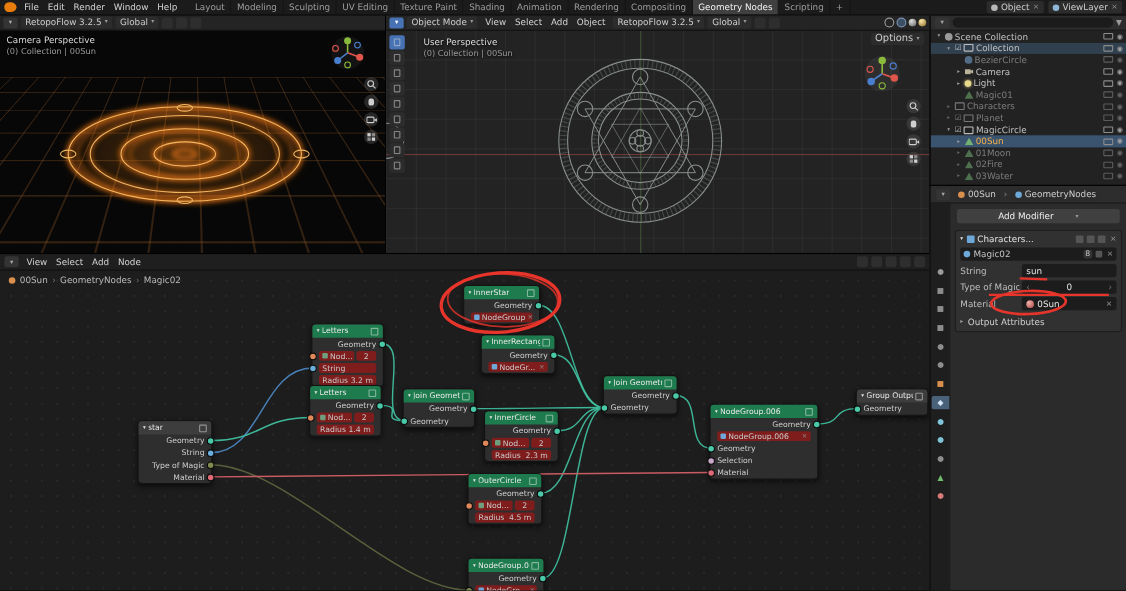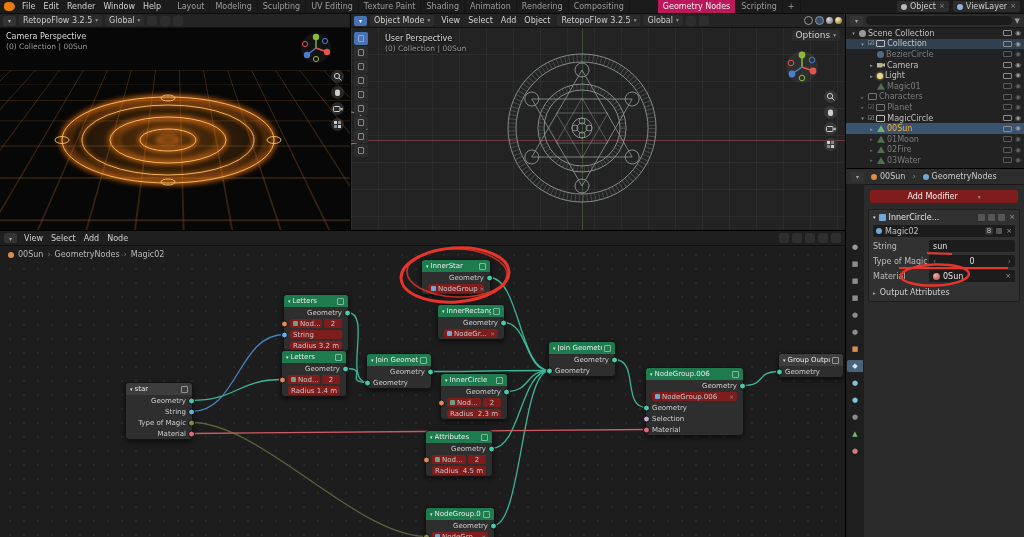--- a/index.html
+++ b/index.html
@@ -7,21 +7,21 @@
        font-family:"DejaVu Sans","Liberation Sans",sans-serif;color:#c3c3c3;font-size:9px;}
   .pane{position:absolute;overflow:hidden;box-sizing:border-box;}
 
   
   #topbar{left:0;top:0;width:1024px;height:14px;background:#1b1b1b;display:flex;align-items:center;
           gap:1px;padding:0 4px;border-bottom:1px solid #0d0d0d;font-size:8px;z-index:10;}
   .blogo{width:11px;height:9px;background:#e87d0d;border-radius:45% 55% 55% 45%;flex:none;margin-right:2px;}
   .menu-item{padding:0 4px;color:#d2d2d2;white-space:nowrap;}
   #wstabs{display:flex;align-items:center;margin-left:6px;height:14px;}
   .ws-tab{padding:0 5px;height:14px;line-height:14px;color:#9d9d9d;white-space:nowrap;border-right:1px solid #141414;}
-  .ws-tab.active{background:#be185d;color:#f2f2f2;margin-left:28px;}
+  .ws-tab.active{background:#404040;color:#f2f2f2;}
   #tb-right{margin-left:auto;display:flex;gap:4px;align-items:center;}
   .chip{background:#2c2c2c;border-radius:2px;padding:0 4px;height:11px;line-height:11px;
         display:inline-flex;align-items:center;gap:3px;white-space:nowrap;color:#cdcdcd;}
   .chip .x{color:#8c8c8c;font-size:7px;}
   .car{font-size:5.5px;color:#9a9a9a;}
   .dot{width:7px;height:7px;border-radius:50%;background:#8a8a8a;flex:none;}
 
   
   #vpA{left:0;top:14px;width:351px;height:216px;background:#070707;border-right:1px solid #000;}
   #vpB{left:351px;top:14px;width:494px;height:216px;background:#232323;}
@@ -76,21 +76,21 @@
   .olchk{font-size:7px;color:#b8b8b8;line-height:1;flex:none;}
 
   
   #props{left:845px;top:168px;width:179px;height:369px;background:#2b2b2b;border-left:1px solid #000;border-top:1px solid #000;}
   .phdr{height:15px;background:#2d2d2d;border-bottom:1px solid #191919;display:flex;align-items:center;gap:3px;padding:0 5px;font-size:8px;}
   .ptabs{position:absolute;left:0;top:15px;bottom:0;width:18px;background:#1e1e1e;display:flex;
          flex-direction:column;align-items:center;padding-top:57px;gap:5px;box-sizing:border-box;}
   .ptab{width:16px;height:12px;display:flex;align-items:center;justify-content:center;font-size:7px;border-radius:2px 0 0 2px;}
   .ptab.active{background:#4a617a;}
   .pcontent{position:absolute;left:18px;right:0;top:15px;bottom:0;padding:4px;box-sizing:border-box;}
-  .addmod{height:13px;background:#7f1d1d;border-radius:2px;color:#eee;display:flex;align-items:center;
+  .addmod{height:13px;background:#404040;border-radius:2px;color:#eee;display:flex;align-items:center;
           justify-content:center;font-size:8px;margin:2px 2px 6px 2px;gap:20px;}
   .modpanel{background:#313131;border:1px solid #1e1e1e;border-radius:3px;padding-bottom:4px;}
   .mphead{height:14px;display:flex;align-items:center;gap:3px;padding:0 4px;font-size:8px;color:#e2e2e2;}
   .mpic{width:7px;height:7px;background:#555;border-radius:1px;flex:none;}
   .mgroup{margin:1px 4px 0 4px;display:flex;gap:3px;align-items:center;height:12px;}
   .mgfield{flex:1;background:#1c1c1c;border-radius:2px;height:12px;display:flex;align-items:center;gap:3px;padding:0 3px;font-size:8px;min-width:0;}
   .mrow{display:flex;align-items:center;margin:3px 4px 0 4px;gap:2px;font-size:8px;height:12px;}
   .mlabel{width:54px;color:#bdbdbd;flex:none;white-space:nowrap;overflow:hidden;}
   .mfield{flex:1;background:#1c1c1c;border-radius:2px;height:12px;display:flex;align-items:center;padding:0 4px;gap:3px;color:#e4e4e4;min-width:0;}
   .matdot{width:7px;height:7px;border-radius:50%;flex:none;background:radial-gradient(circle at 30% 30%,#f2b0a8,#a84848);}
@@ -542,21 +542,21 @@
       </div>
     <div class="pcontent">
       <div class="addmod">
         <span>Add Modifier</span>
           <span class="car">▾</span>
       </div>
       <div class="modpanel">
         <div class="mphead">
           <span class="narr" style="font-size:5px;">▾</span>
           <span class="mpic" style="background:#6da8d8;"></span>
-          <span>InnerCircle...</span>
+          <span>Characters...</span>
           <span class="mpic" style="margin-left:auto;"></span>
           <span class="mpic"></span>
           <span class="mpic"></span>
           <span class="mfx" style="margin-left:1px;">×</span>
         </div>
         <div class="mgroup">
           <div class="mgfield">
             <span class="dot" style="width:6px;height:6px;background:#6da8d8;"></span>
             <span>Magic02</span>
             <span style="margin-left:auto;background:#343434;border-radius:2px;padding:0 2px;font-size:7px;">8</span>
@@ -765,21 +765,21 @@
           <div class="nrow">
             <div class="nfield nval">
               <div>Radius</div>
               <div>2.3 m</div>
             </div>
           </div>
         </div>
         <div class="node" style="left: 425px; top: 199px; width: 66px;">
           <div class="nhead" style="background: rgb(30, 123, 78);">
             <div class="narr">▾</div>
-            <div style="overflow: hidden;">Attributes</div>
+            <div style="overflow: hidden;">OuterCircle</div>
             <div class="nbadge"></div>
           </div>
           <div class="nrow out">
             <div class="nlab">Geometry</div>
             <div class="sock r" style="background: rgb(73, 201, 167);"></div>
           </div>
           <div class="nrow">
             <div class="nfield">
               <div class="fico"></div>
               <div>Nod...</div>

